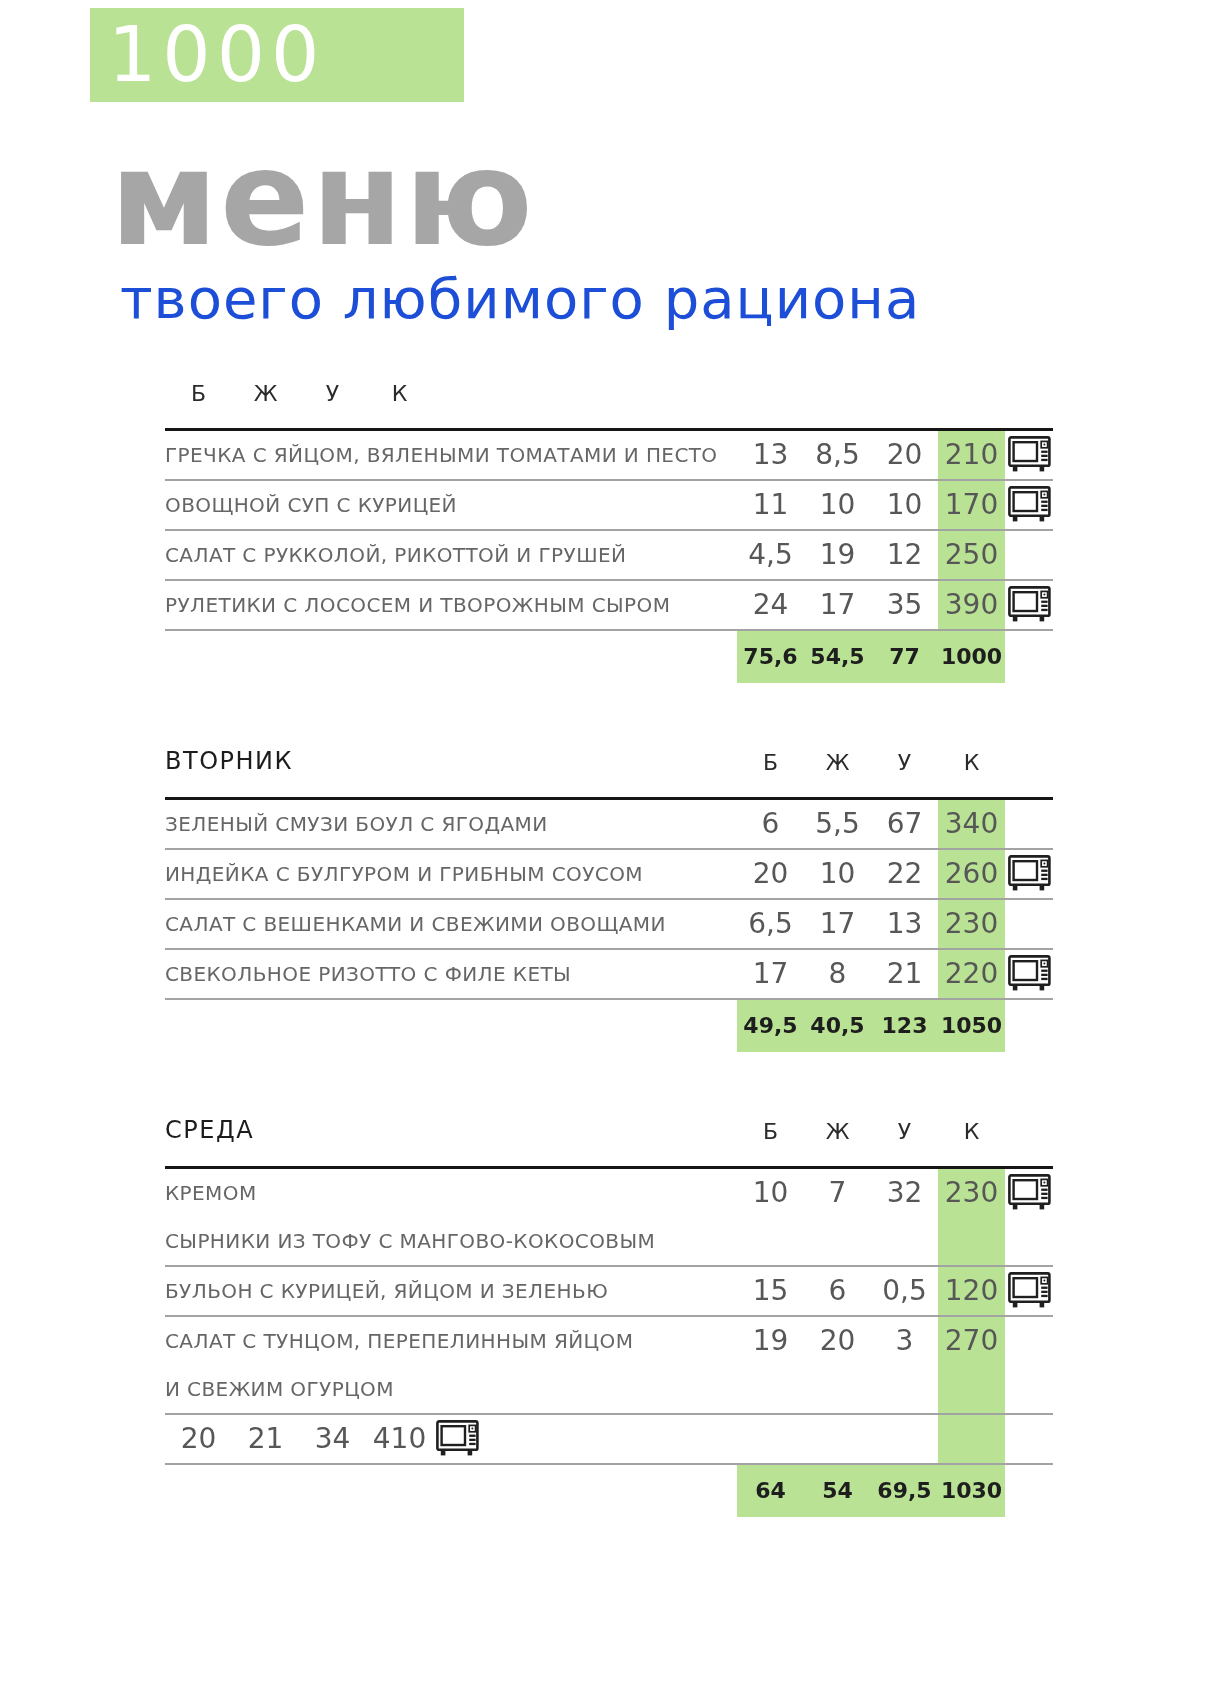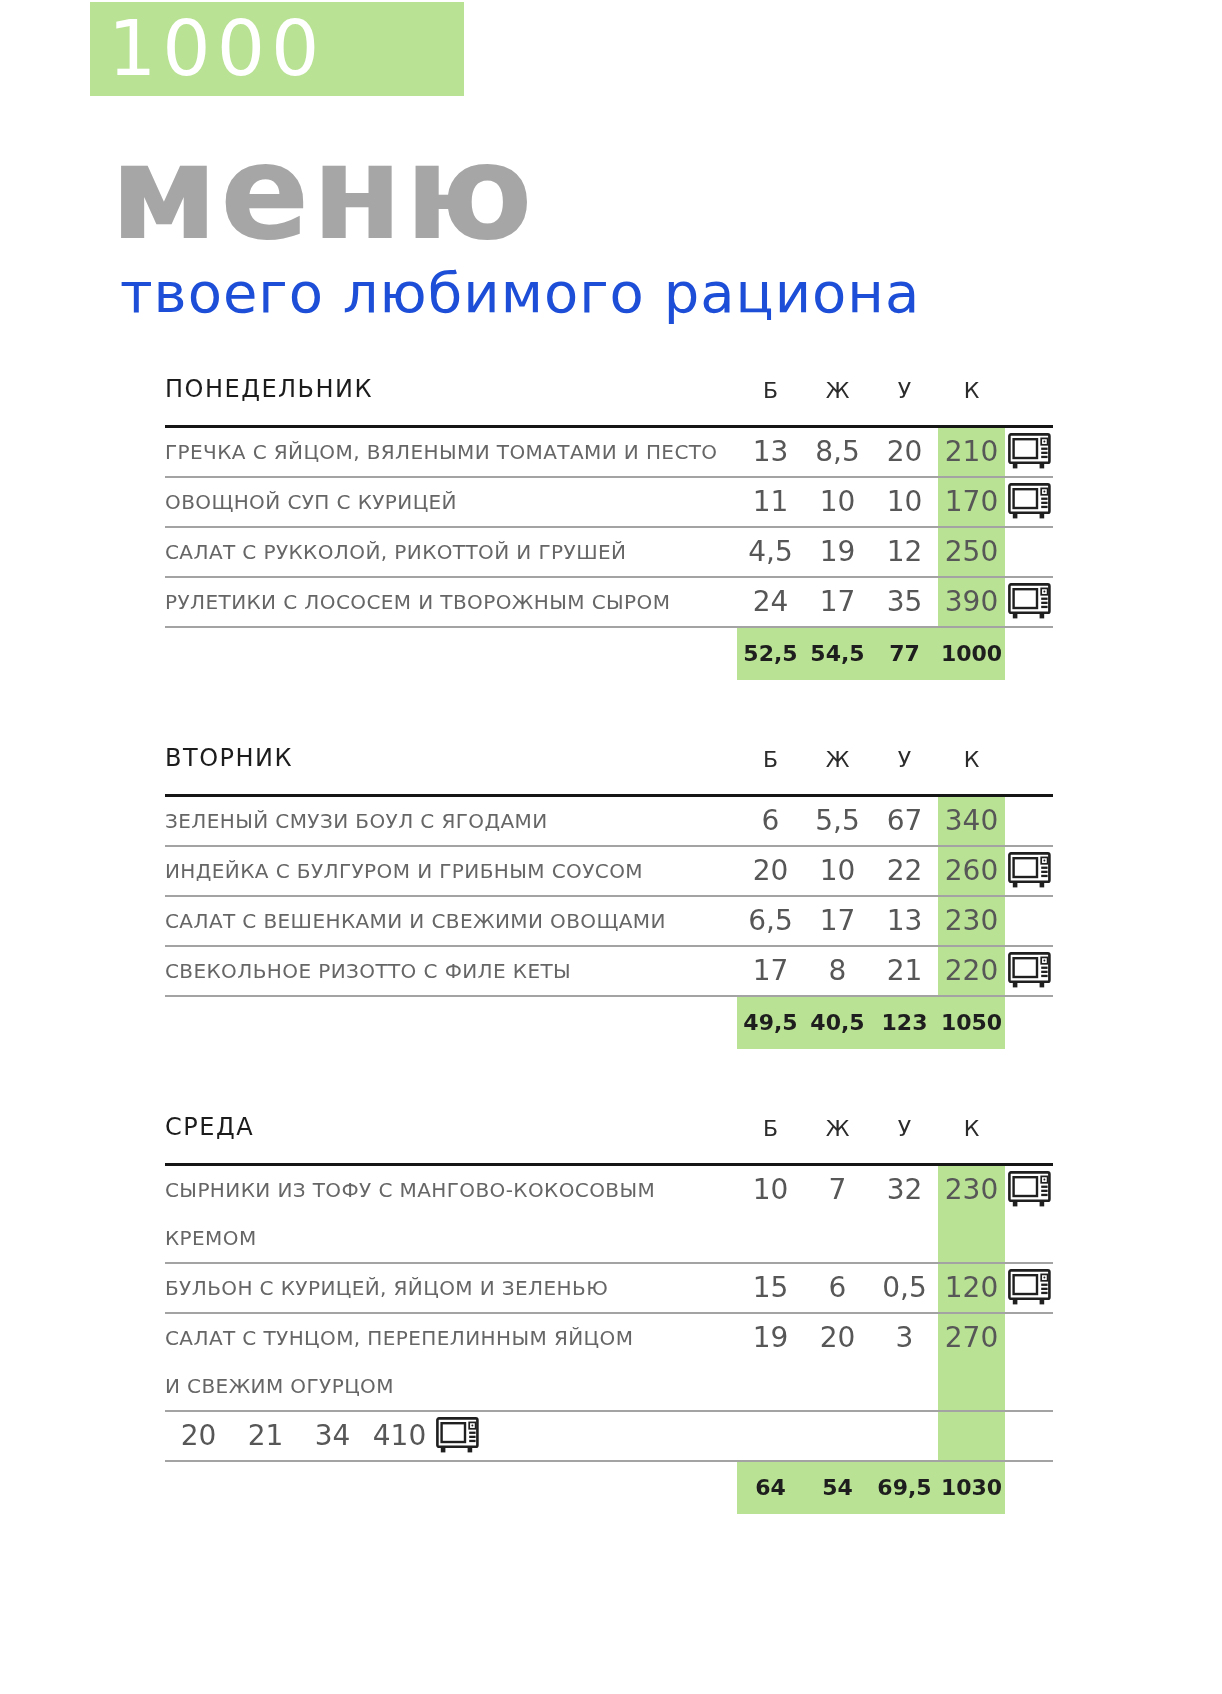--- a/index.html
+++ b/index.html
@@ -9,21 +9,21 @@
     --dish:#666666;
     --val:#575757;
     --dark:#1c1c1c;
   }
   *{margin:0;padding:0;box-sizing:border-box;}
   html,body{background:#ffffff;}
   body{
     font-family:"DejaVu Sans","Liberation Sans",sans-serif;
     width:1222px;height:1694px;overflow:hidden;position:relative;
   }
-  .page{width:1222px;height:1296px;padding:2px 0 60px 0;position:relative;}
+  .page{width:1222px;height:1296px;padding:8px 0 60px 0;position:relative;}
 
   
   .badge{
     margin-left:90px;width:374px;height:94px;background:var(--green);
     display:flex;align-items:center;padding-left:18px;
   }
   .badge-text{
     color:#ffffff;font-size:76px;font-weight:400;letter-spacing:6px;line-height:1;
   }
   .title{
@@ -95,21 +95,20 @@
     <span class="badge-text">1000</span>
   </div>
 
   <h1 class="title">меню</h1>
 
   <div class="subtitle">твоего любимого рациона</div>
 
   <main class="days">
       <section class="day">
     <div class="day-head">
-      <h2 class="day-name">ПОНЕДЕЛЬНИК</h2>
       <div class="col-letters">
             <span class="col-letter">Б</span>
             <span class="col-letter">Ж</span>
             <span class="col-letter">У</span>
             <span class="col-letter">К</span>
           </div>
       <div class="head-icon-spacer"></div>
     </div>
     <div class="rule"></div>
     <div class="day-body">
@@ -201,21 +200,21 @@
                   <rect x="4.8" y="30.6" width="4.6" height="4.8" fill="currentColor"></rect>
                   <rect x="31.6" y="30.6" width="4.6" height="4.8" fill="currentColor"></rect>
                 </svg>
               </span>
             </div>
     </div>
     </div>
     <div class="totals">
       <div class="totals-spacer"></div>
       <div class="totals-vals">
-            <span class="total-val">52,5</span>
+            <span class="total-val">75,6</span>
             <span class="total-val">54,5</span>
             <span class="total-val">77</span>
             <span class="total-val">1000</span>
           </div>
       <div class="totals-icon-spacer"></div>
     </div>
       </section>
       <section class="day">
     <div class="day-head">
       <h2 class="day-name">ВТОРНИК</h2>
@@ -327,22 +326,22 @@
             <span class="col-letter">У</span>
             <span class="col-letter">К</span>
           </div>
       <div class="head-icon-spacer"></div>
     </div>
     <div class="rule"></div>
     <div class="day-body">
       <div class="k-band"></div>
       <div class="row">
       <div class="dish">
+              <div class="dish-line">КРЕМОМ</div>
               <div class="dish-line">СЫРНИКИ ИЗ ТОФУ С МАНГОВО-КОКОСОВЫМ</div>
-              <div class="dish-line">КРЕМОМ</div>
             </div>
       <div class="vals">
               <span class="val">10</span>
               <span class="val">7</span>
               <span class="val">32</span>
               <span class="val">230</span>
             </div>
       <div class="icon-cell">
               <span class="mw">
                 <svg width="43" height="37" viewBox="0 0 43 37" aria-hidden="true">

